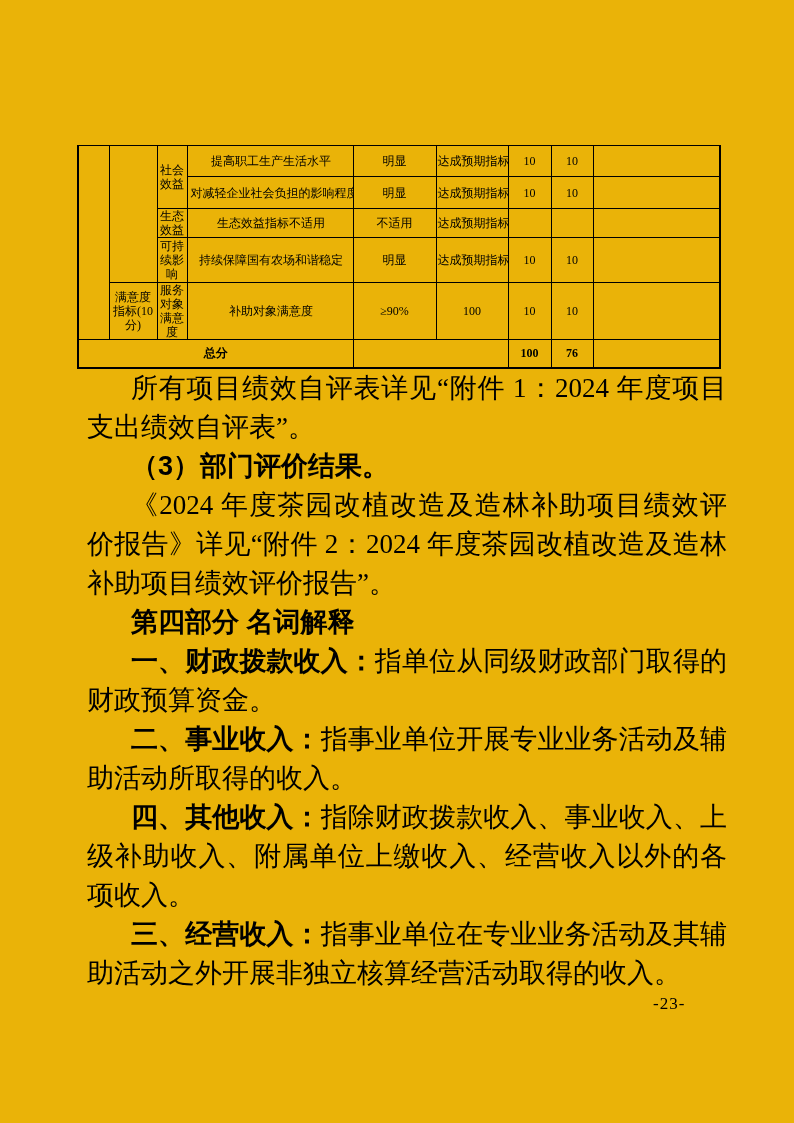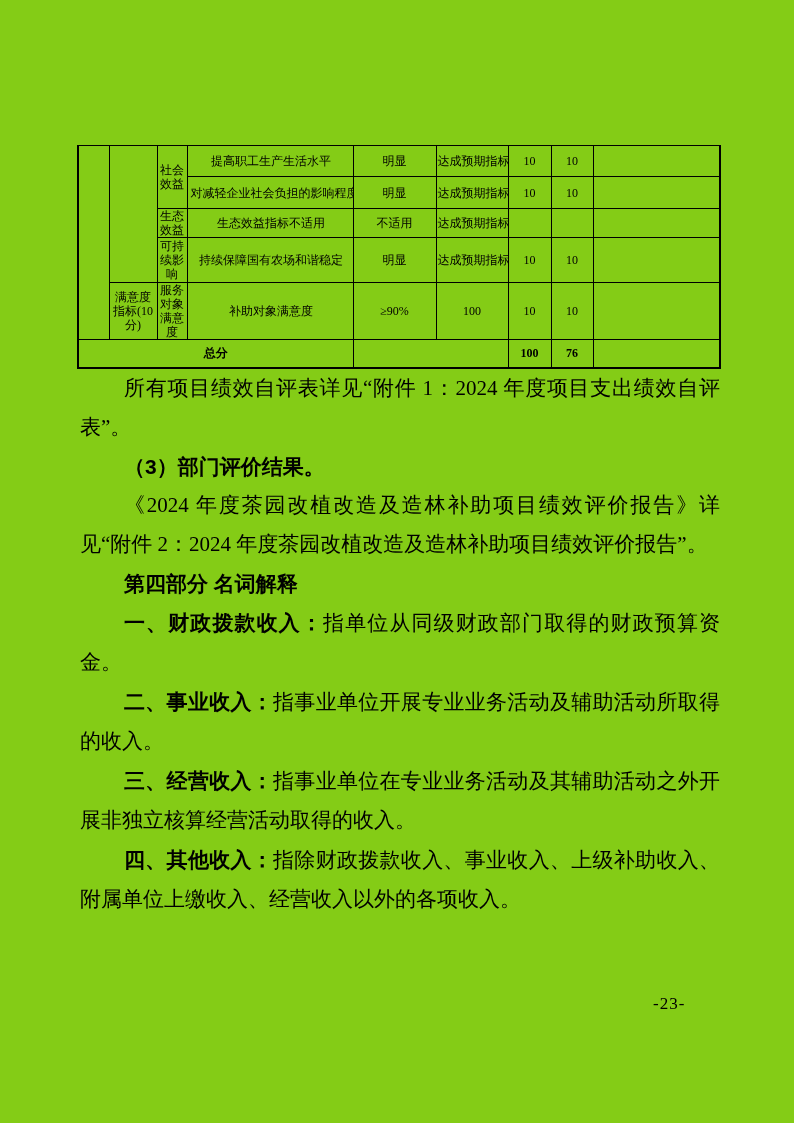--- a/index.html
+++ b/index.html
@@ -1,20 +1,20 @@
 <!DOCTYPE html>
 <html><head>
 <meta charset="utf-8">
 <style>
   html, body { margin: 0; padding: 0; }
   .page {
     position: relative;
     width: 794px;
     height: 1123px;
-    background: #84cc16;
+    background: #eab308;
     overflow: hidden;
     font-family: "Liberation Serif", "DejaVu Serif", serif;
     color: #000;
   }
 
   
   .perf-table-wrap {
     position: absolute;
     left: 77px;
     top: 145px;
@@ -40,24 +40,24 @@
     padding-left: 3px;
     white-space: nowrap;
   }
   table.perf td.nw { white-space: nowrap; }
   table.perf td.wrapcell { word-break: break-all; line-height: 14px; }
   table.perf td.boldcell { font-weight: bold; }
 
   
   .body-text {
     position: absolute;
-    left: 80px;
+    left: 87px;
     top: 369px;
     width: 640px;
-    font-size: 21px;
+    font-size: 27px;
     line-height: 39px;
     text-align: justify;
   }
   .body-text p { margin: 0; text-indent: 44px; }
   .hei {
     font-family: "Liberation Sans", "DejaVu Sans", sans-serif;
     font-weight: bold;
   }
   .term-label {
     font-family: "Liberation Sans", "DejaVu Sans", sans-serif;
@@ -150,19 +150,19 @@
     </table>
   </div>
 
   <div class="body-text">
     <p>所有项目绩效自评表详见“附件 1：2024 年度项目支出绩效自评表”。</p>
     <p class="hei">（3）部门评价结果。</p>
     <p>《2024 年度茶园改植改造及造林补助项目绩效评价报告》详见“附件 2：2024 年度茶园改植改造及造林补助项目绩效评价报告”。</p>
     <p class="hei">第四部分 名词解释</p>
     <p><span class="term-label">一、财政拨款收入：</span><span>指单位从同级财政部门取得的财政预算资金。</span></p>
     <p><span class="term-label">二、事业收入：</span><span>指事业单位开展专业业务活动及辅助活动所取得的收入。</span></p>
+    <p><span class="term-label">四、其他收入：</span><span>指除财政拨款收入、事业收入、上级补助收入、附属单位上缴收入、经营收入以外的各项收入。</span></p>
     <p><span class="term-label">三、经营收入：</span><span>指事业单位在专业业务活动及其辅助活动之外开展非独立核算经营活动取得的收入。</span></p>
-    <p><span class="term-label">四、其他收入：</span><span>指除财政拨款收入、事业收入、上级补助收入、附属单位上缴收入、经营收入以外的各项收入。</span></p>
   </div>
 
   <div class="page-number">-23-</div>
 
 </div>
 
 </body></html>

